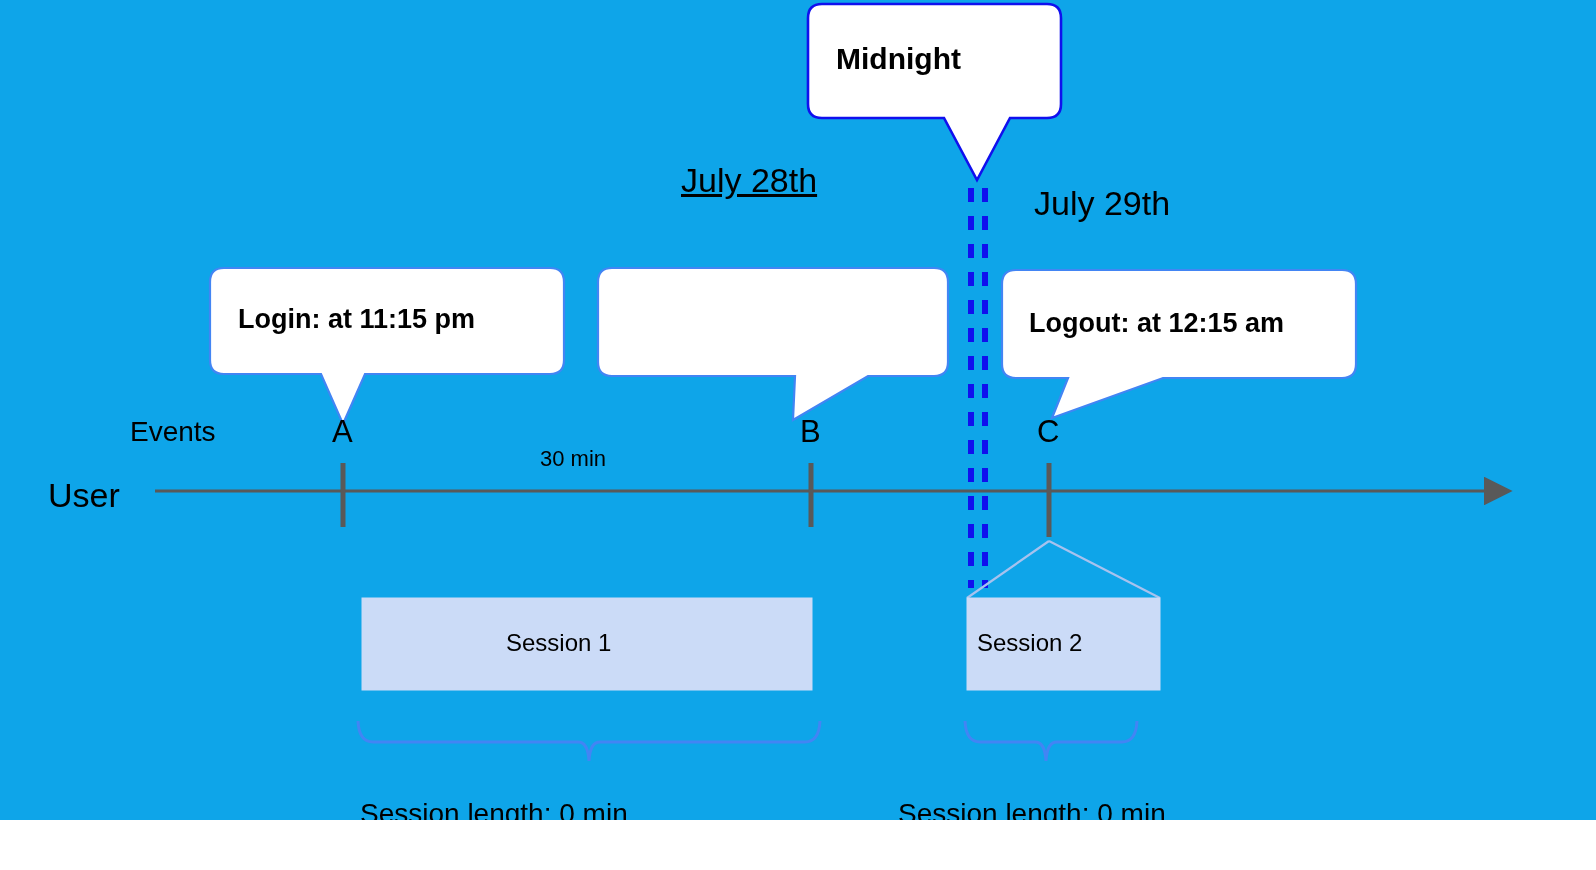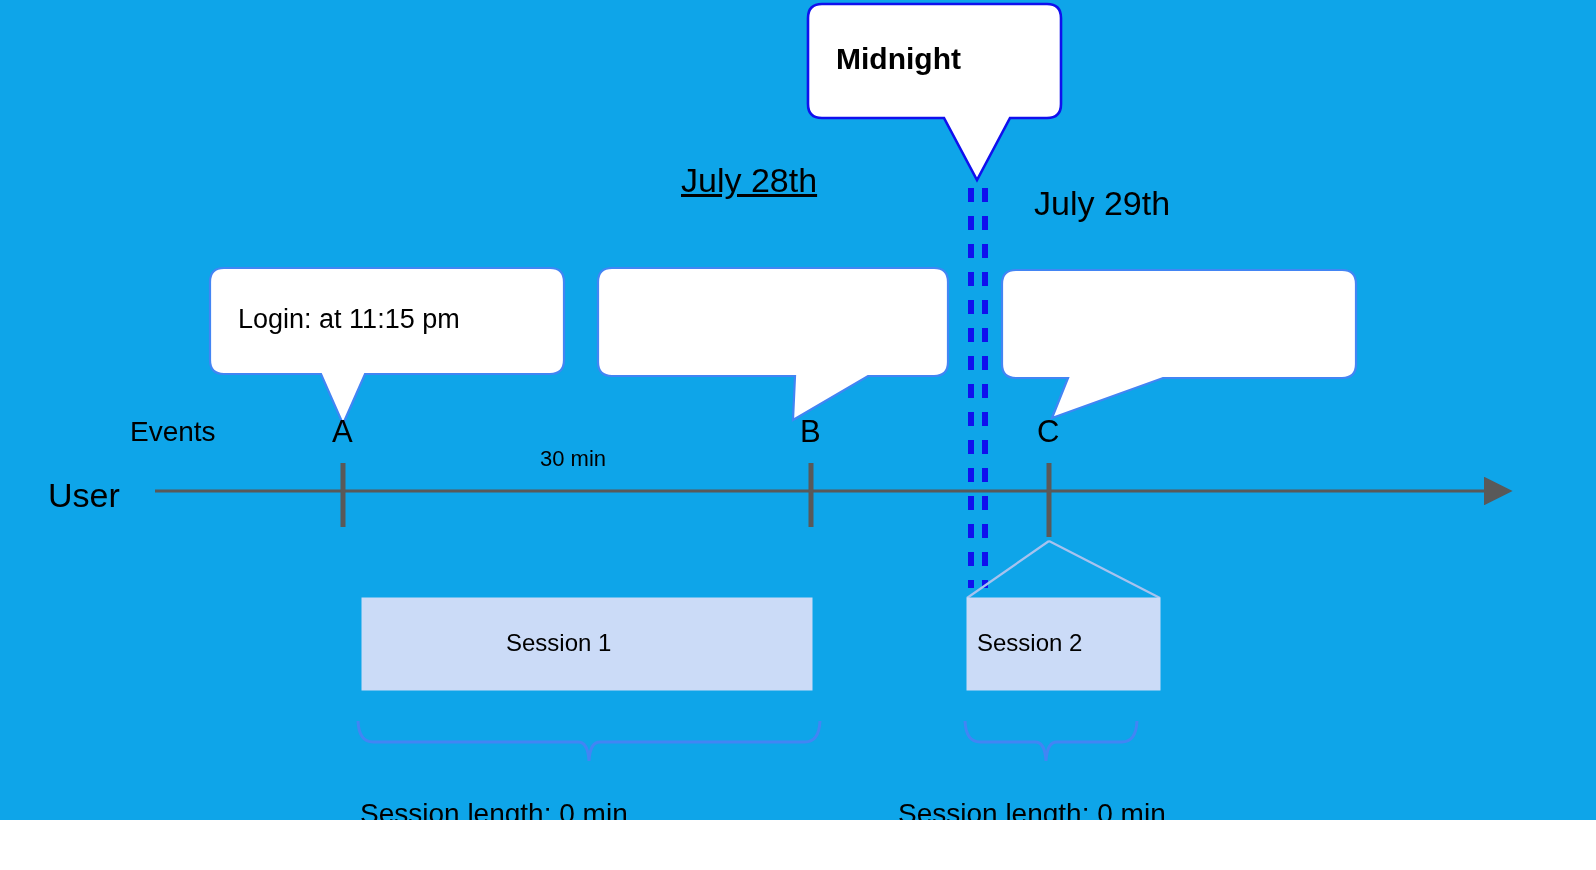--- a/index.html
+++ b/index.html
@@ -54,24 +54,24 @@
     font-size: 28px;
   }
   .callout-text {
     position: absolute;
     font-size: 27px;
     white-space: nowrap;
     color: #000000;
     line-height: 1;
   }
   .callout-text .strong {
-    font-weight: normal;
+    font-weight: bold;
   }
   .callout-text .normal {
-    font-weight: normal;
+    font-weight: bold;
   }
   .midnight-text {
     position: absolute;
     font-size: 30px;
     font-weight: bold;
     white-space: nowrap;
     color: #000000;
     line-height: 1;
   }
 </style>
@@ -202,20 +202,23 @@
 
   <div class="txt lbl-date" style="left:681px; top:163px;text-decoration:underline;">July 28th</div>
 
   <div class="txt lbl-date" style="left:1034px; top:163px;margin-top:23px;">July 29th</div>
 
   <div class="callout-text" style="left:238px; top:306px;">
     <span class="strong">Login:</span><span class="normal"> at 11:15 pm</span>
   </div>
 
 
+  <div class="callout-text" style="left:1029px; top:310px;">
+    <span class="strong">Logout:</span><span class="normal"> at 12:15 am</span>
+  </div>
 
   <div class="txt lbl-events" style="left:130px; top:418px;">Events</div>
 
   <div class="txt lbl-marker" style="left:332px; top:416px;">A</div>
 
   <div class="txt lbl-marker" style="left:800px; top:416px;">B</div>
 
   <div class="txt lbl-marker" style="left:1037px; top:416px;">C</div>
 
   <div class="txt lbl-duration" style="left:540px; top:448px;">30 min</div>

